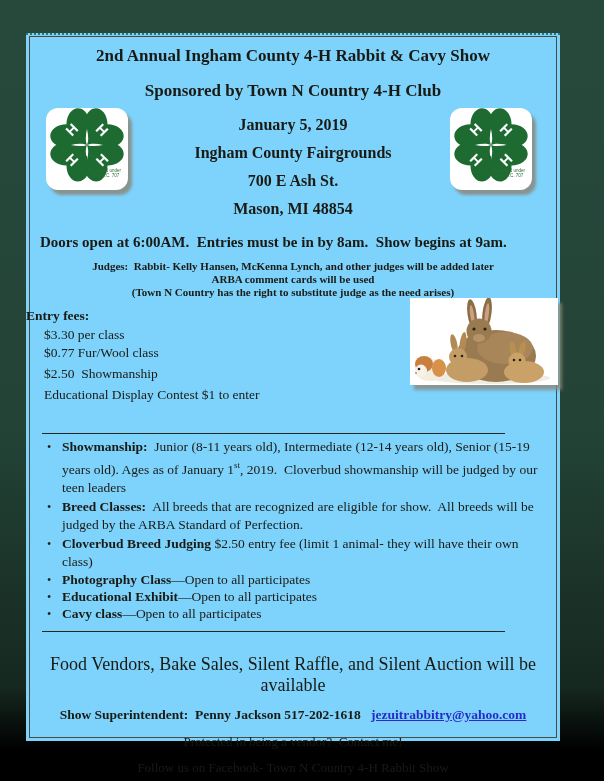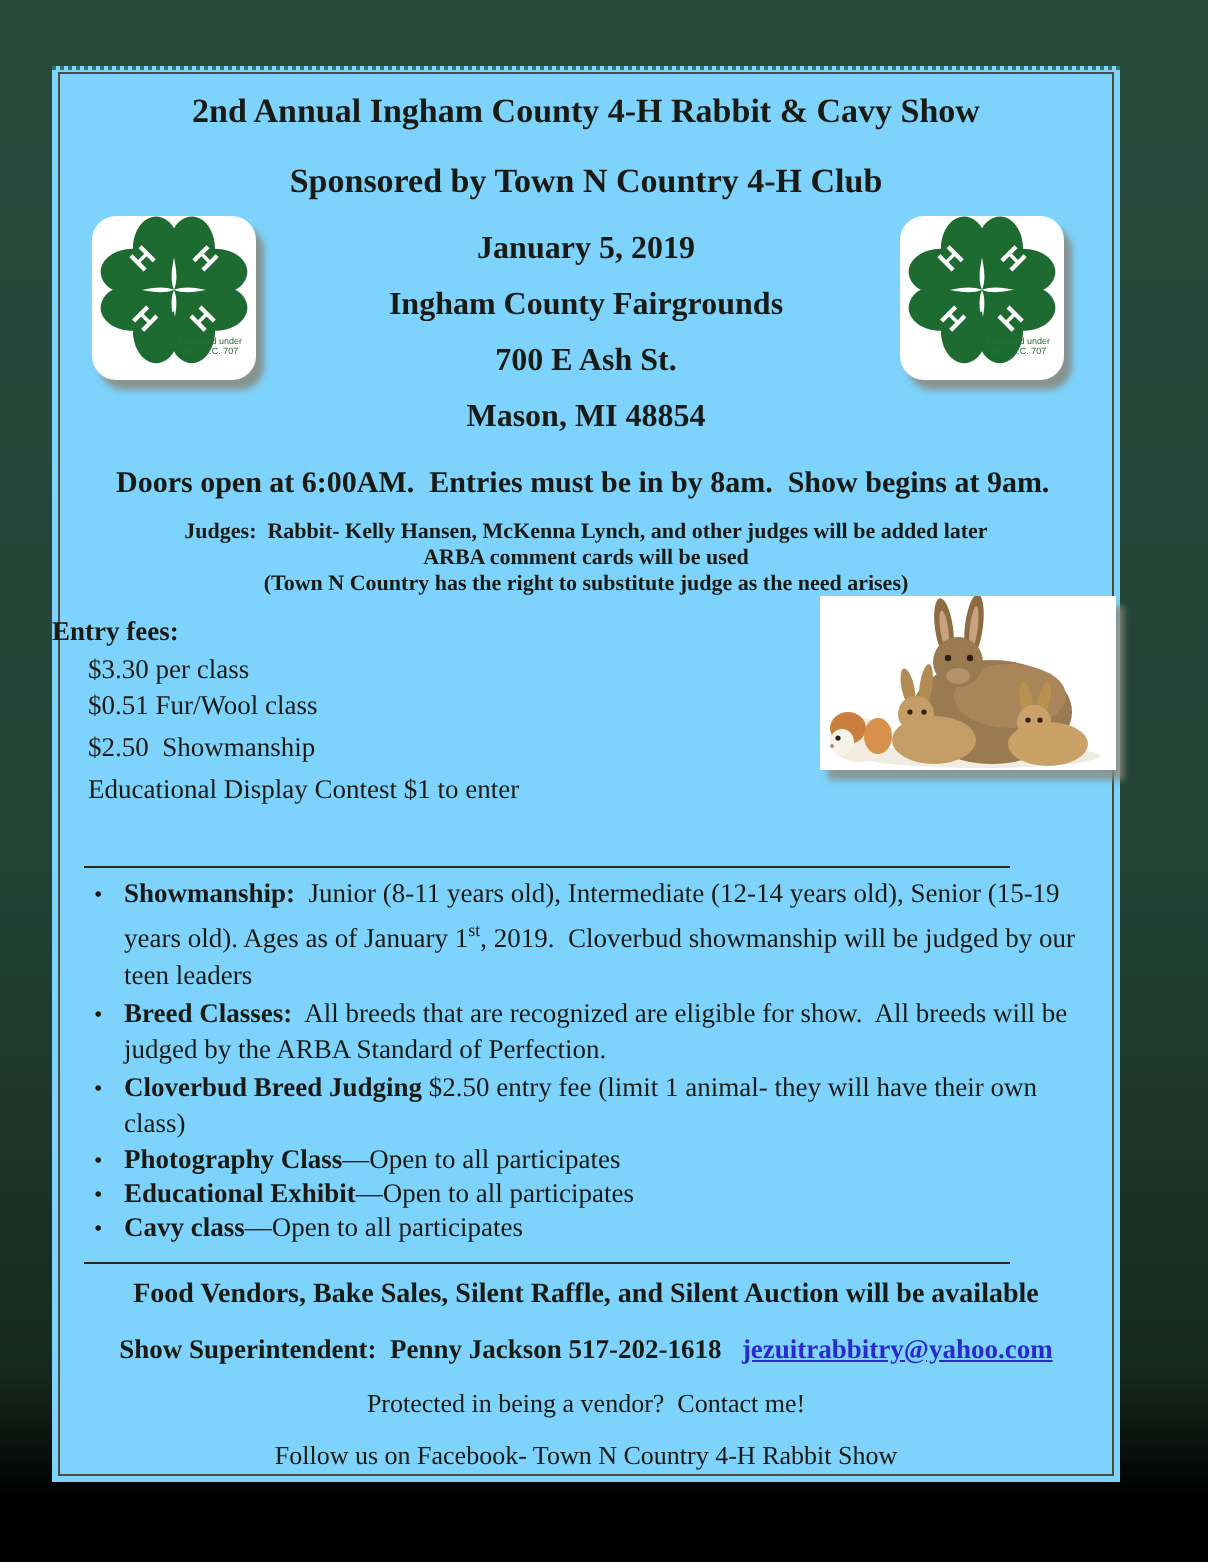--- a/index.html
+++ b/index.html
@@ -18,35 +18,35 @@
   }
   .page-border{position:absolute;inset:3px;border:1px solid #4c4b41;pointer-events:none;}
   .content{position:relative;height:100%;}
   .ps{white-space:pre-wrap;}
   .b{font-weight:bold;}
   .title{font-size:17px;font-weight:bold;text-align:center;margin:0;}
   .title1{padding-top:13px;}
   .title2{margin-top:15px;}
   .event-block{margin-top:15px;}
   .event-line{font-size:16px;font-weight:bold;text-align:center;line-height:17px;margin-bottom:11px;}
-  .doors{font-size:15px;font-weight:bold;padding-left:32px;margin-top:17px;}
+  .doors{font-size:15px;font-weight:bold;padding-left:14px;margin-top:17px;}
   .judges{margin-top:9px;font-size:11px;font-weight:bold;text-align:center;line-height:13px;}
   .fees{margin-top:9px;font-size:13.5px;}
   .fees-heading{font-weight:bold;}
   .fee-item{margin-top:4px;padding-left:18px;line-height:14px;}
   .fee-item.gap{margin-top:7px;}
   .rule{border-top:1px solid #26261f;width:463px;margin-left:16px;}
   .rule1{margin-top:31px;}
   .rule2{margin-top:9px;}
   ul.bullets{list-style:none;margin:4px 0 0 0;padding:0 18px 0 36px;}
   ul.bullets li{position:relative;font-size:13.5px;line-height:18px;margin-bottom:1px;}
   ul.bullets li::before{content:"\2022";position:absolute;left:-15px;top:0;font-size:12px;}
   ul.bullets li.tight{line-height:16px;}
   sup{font-size:9px;}
-  .food{margin-top:8px;font-size:14px;font-weight:bold;text-align:center;}
+  .food{margin-top:22px;font-size:18px;font-weight:normal;text-align:center;}
   .super{margin-top:11px;font-size:13.5px;text-align:center;font-weight:bold;}
   .email{color:#2a2acb;text-decoration:underline;cursor:pointer;}
   .vendor{margin-top:11px;font-size:13px;text-align:center;}
   .facebook{margin-top:10px;font-size:13px;text-align:center;}
   .logo{
     position:absolute;width:82px;height:82px;background:#fff;border-radius:12px;
     box-shadow:4px 5px 3px rgba(138,136,124,.85);
   }
   .logo-left{left:20px;top:75px;}
   .logo-right{left:424px;top:75px;}
@@ -139,21 +139,21 @@
 
     <div class="judges">
       <div class="ps">Judges:  Rabbit- Kelly Hansen, McKenna Lynch, and other judges will be added later</div>
       <div class="ps">ARBA comment cards will be used</div>
       <div class="ps">(Town N Country has the right to substitute judge as the need arises)</div>
     </div>
 
     <div class="fees">
       <div class="fees-heading">Entry fees:</div>
       <div class="fee-item ps">$3.30 per class</div>
-      <div class="fee-item ps">$0.51 Fur/Wool class</div>
+      <div class="fee-item ps">$0.77 Fur/Wool class</div>
       <div class="fee-item gap ps">$2.50  Showmanship</div>
       <div class="fee-item gap ps">Educational Display Contest $1 to enter</div>
     </div>
 
     <div class="photo">
       <svg viewBox="0 0 148 87">
         <rect x="0" y="0" width="148" height="87" fill="#ffffff"></rect>
         <ellipse cx="80" cy="80" rx="60" ry="6" fill="#efece2"></ellipse>
 
         <ellipse cx="62" cy="16" rx="4.5" ry="15" fill="#8d6c44" transform="rotate(-8 62 16)"></ellipse>

